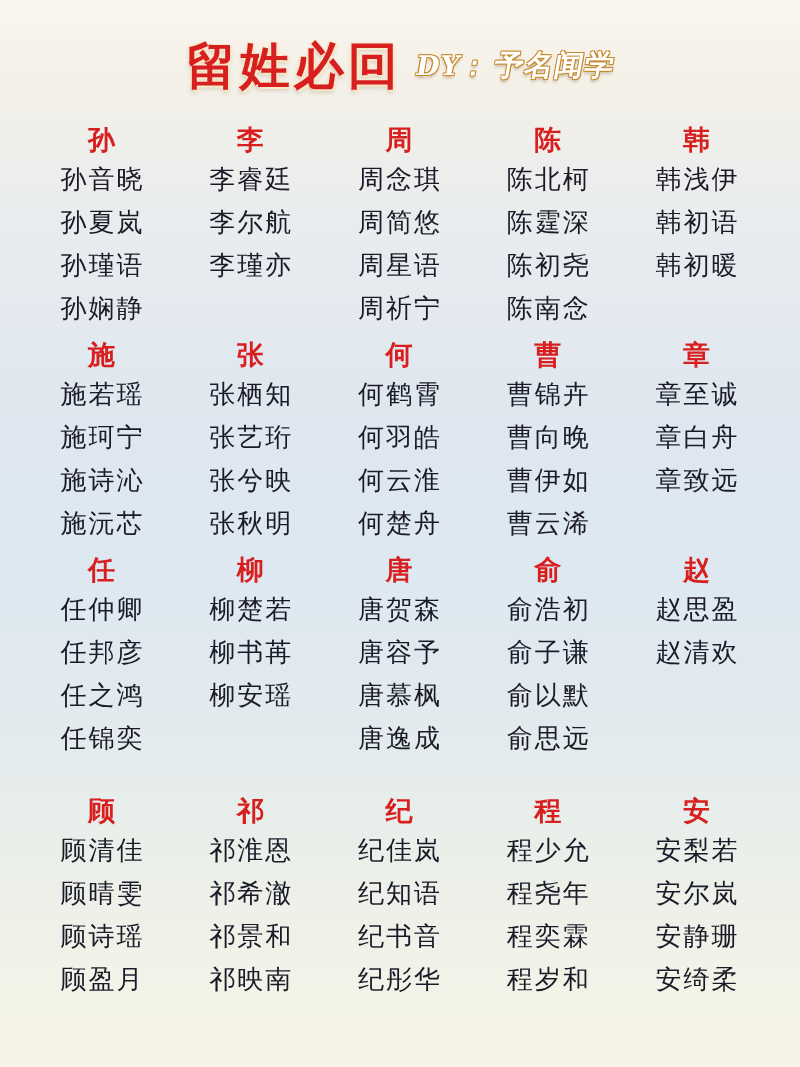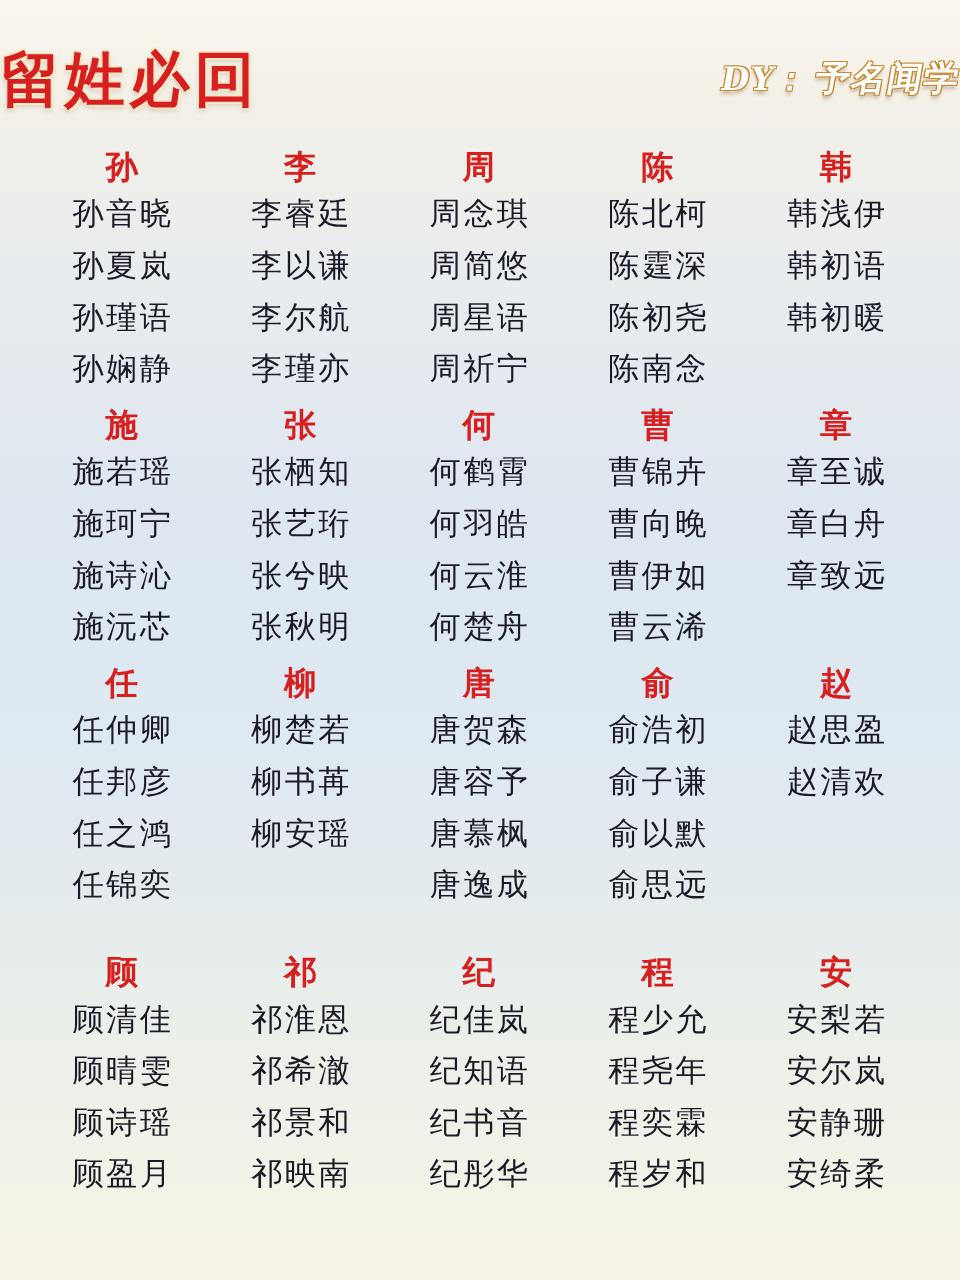--- a/index.html
+++ b/index.html
@@ -29,21 +29,21 @@
     height: 1067px;
     box-sizing: border-box;
   }
 
   
   .header {
     position: relative;
     height: 112px;
     display: flex;
     align-items: center;
-    justify-content: space-between;
+    justify-content: center;
     gap: 14px;
     padding-top: 20px;
     box-sizing: border-box;
   }
   .main-title {
     font-family: "DejaVu Serif", "Liberation Serif", serif;
     font-size: 50px;
     font-weight: bold;
     color: #d81f1f;
     letter-spacing: 4px;
@@ -121,21 +121,20 @@
       <div class="block">
         <div class="surname">孙</div>
         <div class="name">孙音晓</div>
         <div class="name">孙夏岚</div>
         <div class="name">孙瑾语</div>
         <div class="name">孙娴静</div>
       </div>
       <div class="block">
         <div class="surname">李</div>
         <div class="name">李睿廷</div>
-        <div class="name">李以谦</div>
         <div class="name">李尔航</div>
         <div class="name">李瑾亦</div>
       </div>
       <div class="block">
         <div class="surname">周</div>
         <div class="name">周念琪</div>
         <div class="name">周简悠</div>
         <div class="name">周星语</div>
         <div class="name">周祈宁</div>
       </div>

